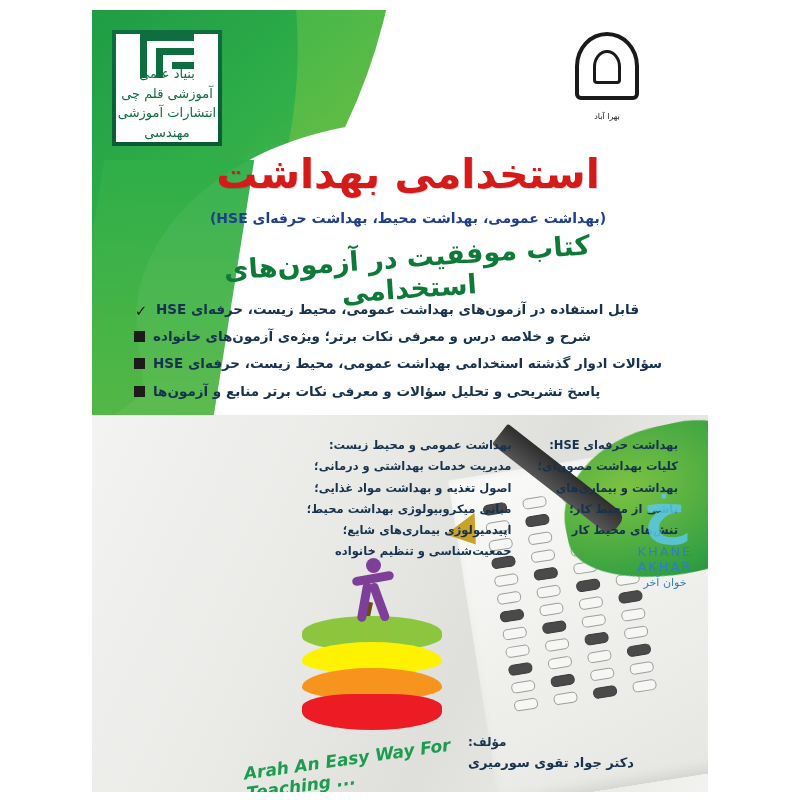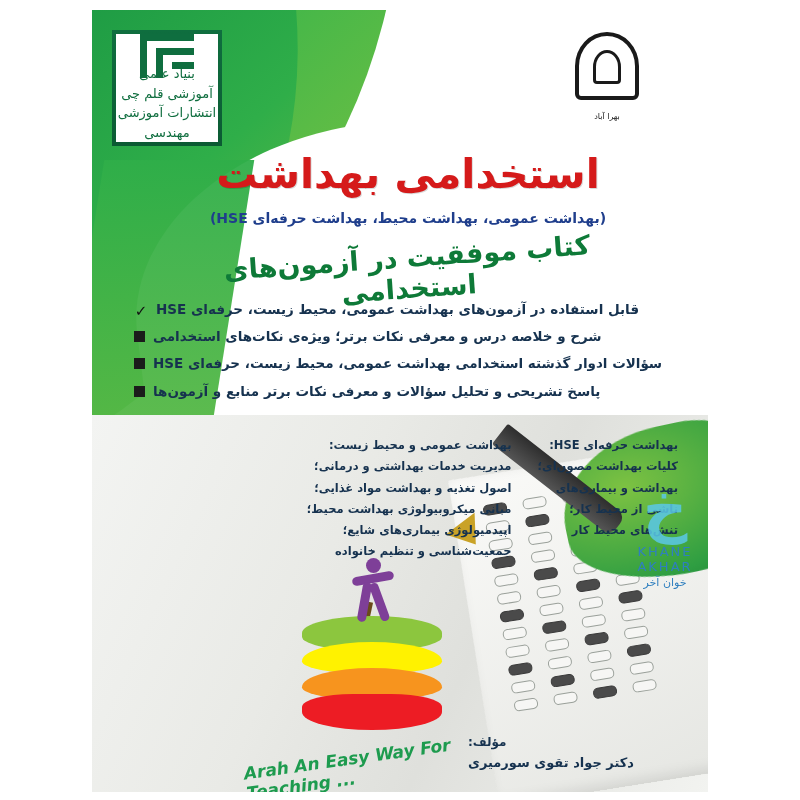--- a/index.html
+++ b/index.html
@@ -249,21 +249,21 @@
     <div class="title">استخدامی بهداشت</div>
     <div class="subtitle">(بهداشت عمومی، بهداشت محیط، بهداشت حرفه‌ای HSE)</div>
     <div class="tagline">کتاب موفقیت در آزمون‌های استخدامی</div>
 
     <div class="bullets">
       <div class="bullet first">
         <div class="btxt">قابل استفاده در آزمون‌های بهداشت عمومی، محیط زیست، حرفه‌ای HSE</div>
         <div class="bmark">✓</div>
       </div>
       <div class="bullet">
-        <div class="btxt">شرح و خلاصه درس و معرفی نکات برتر؛ ویژه‌ی نکات‌های استخدامی</div>
+        <div class="btxt">شرح و خلاصه درس و معرفی نکات برتر؛ ویژه‌ی آزمون‌های خانواده</div>
         <div class="bmark"></div>
       </div>
       <div class="bullet">
         <div class="btxt">سؤالات ادوار گذشته استخدامی بهداشت عمومی، محیط زیست، حرفه‌ای HSE</div>
         <div class="bmark"></div>
       </div>
       <div class="bullet">
         <div class="btxt">پاسخ تشریحی و تحلیل سؤالات و معرفی نکات برتر منابع و آزمون‌ها</div>
         <div class="bmark"></div>
       </div>

